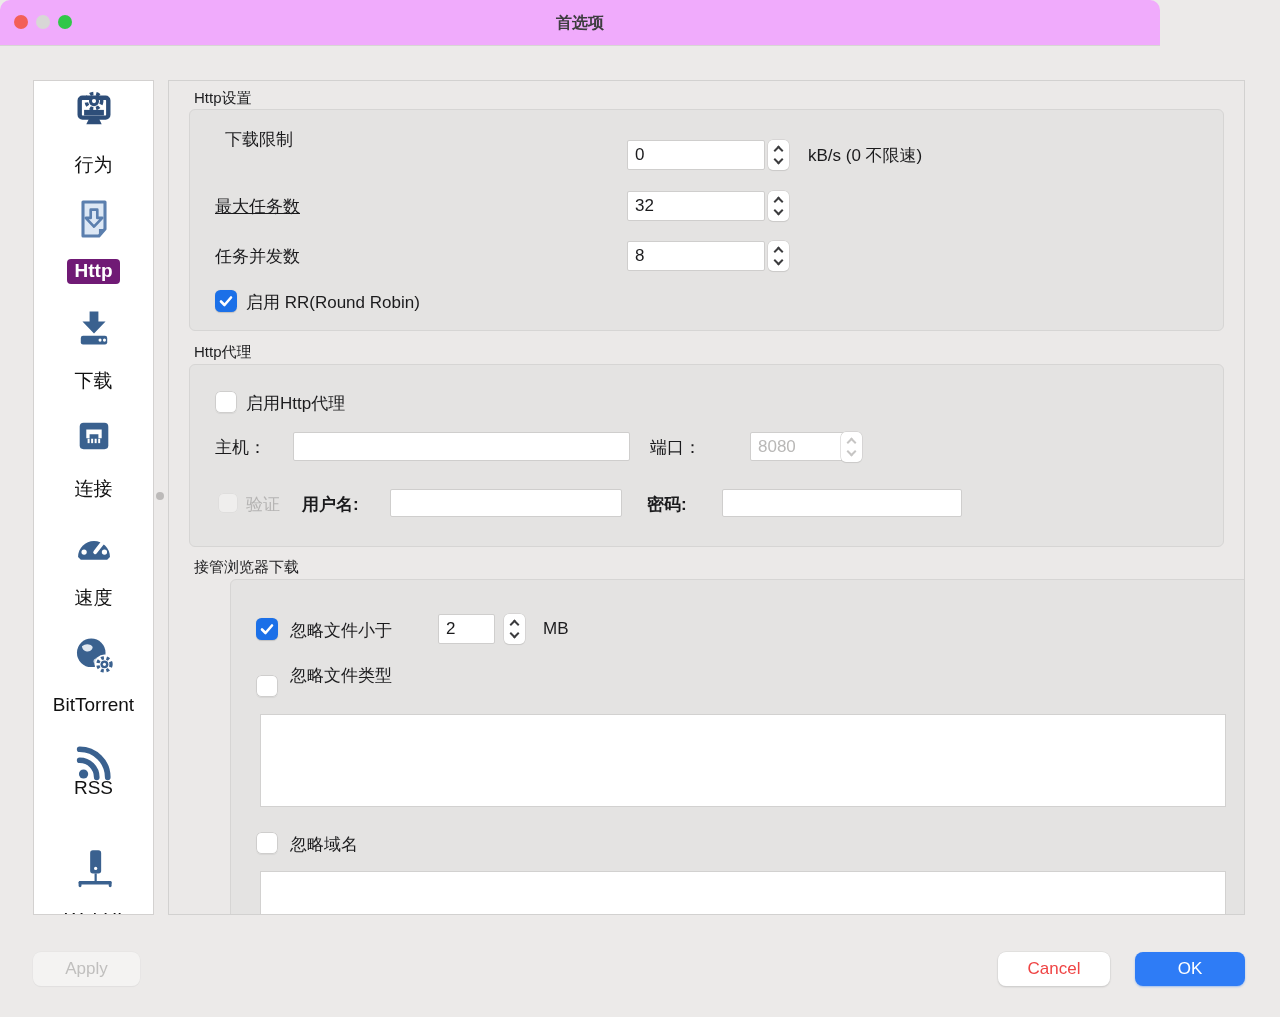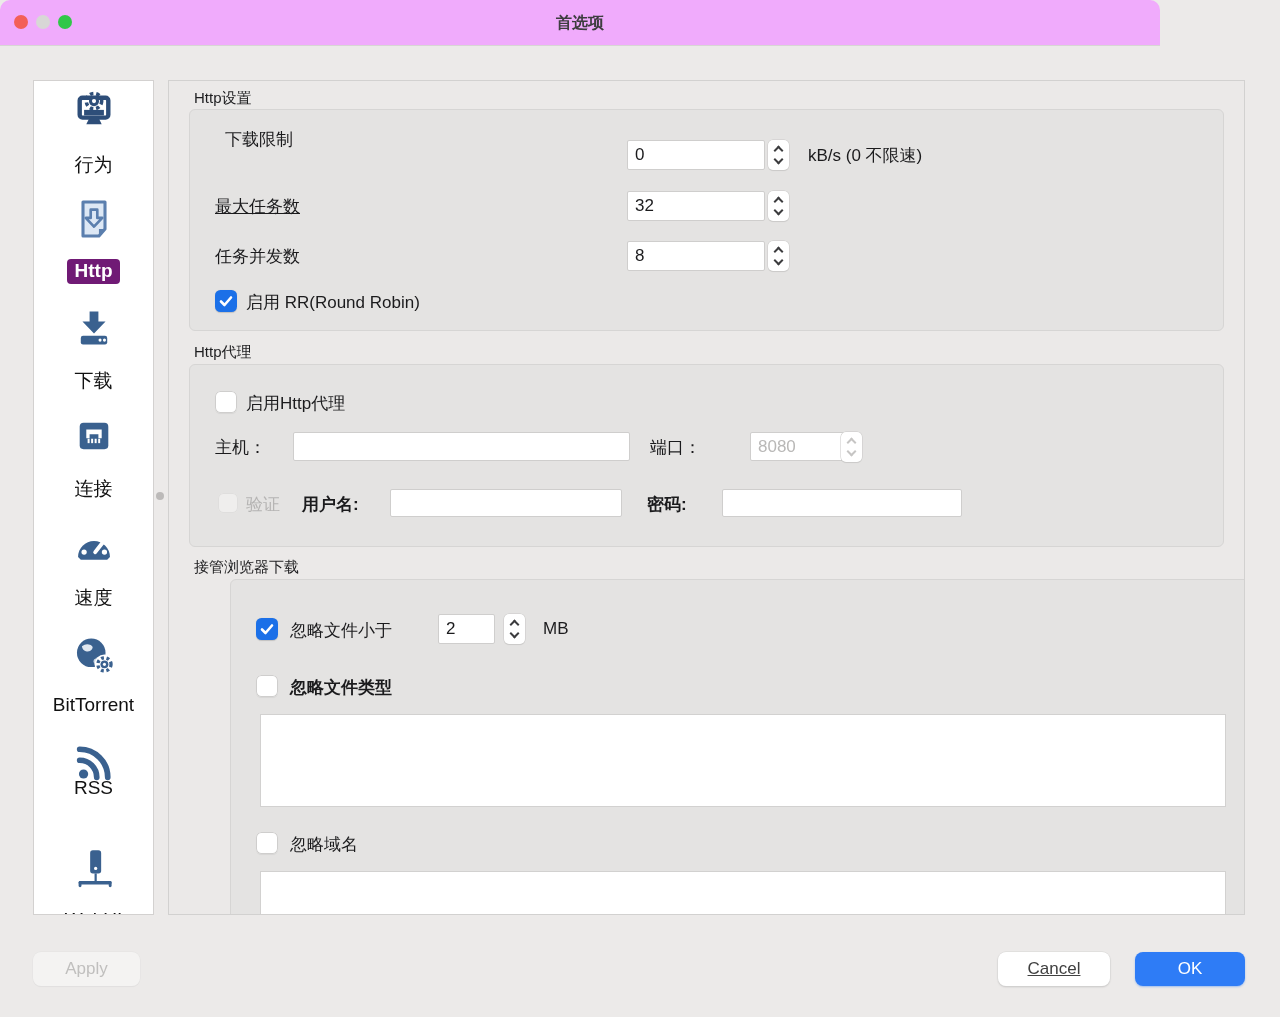--- a/index.html
+++ b/index.html
@@ -38,21 +38,21 @@
   .chev.down{transform:rotate(225deg);margin-top:1px;margin-bottom:4px;}
   .stepper.dis .chev{border-color:#c6c5c4;}
   
   .cb{position:absolute;width:22px;height:22px;border-radius:5.5px;background:#fff;box-shadow:inset 0 0 0 1px #cfcecd,0 1px 1px rgba(0,0,0,.06);}
   .cb.checked{background:#1b70e8;box-shadow:0 0.5px 1px rgba(0,0,0,.15);}
   .cb svg{position:absolute;left:0;top:0;}
   .cb.disabled{width:20px;height:20px;background:#efeeed;box-shadow:inset 0 0 0 1px #dfdedd;}
   
   .btn{position:absolute;top:952px;height:34px;border-radius:8px;font-size:17px;display:flex;align-items:center;justify-content:center;font-family:inherit;border:none;}
   .btn.apply{left:33px;width:107px;background:#f4f3f2;color:#c0bfbe;box-shadow:0 0 0 0.5px #e3e2e1,0 1px 1px rgba(0,0,0,.05);}
-  .btn.cancel{left:998px;width:112px;background:#ffffff;color:#404040;box-shadow:0 0 0 0.5px #d8d7d6,0 1px 2px rgba(0,0,0,.18);text-decoration:underline;}
+  .btn.cancel{left:998px;width:112px;background:#ffffff;color:#ef4444;box-shadow:0 0 0 0.5px #d8d7d6,0 1px 2px rgba(0,0,0,.18);}
   .btn.ok{left:1135px;width:110px;background:#2e7cf6;color:#ffffff;box-shadow:0 1px 2px rgba(46,124,246,.4);}
 </style>
 </head>
 <body>
 
 <div class="titlebar">
   <div class="light red"></div>
   <div class="light gray"></div>
   <div class="light green"></div>
   <div class="win-title">首选项</div>
@@ -217,21 +217,21 @@
     </div>
     <div class="flabel" style="left:59px;top:39px;">忽略文件小于</div>
     <input class="tinput" style="left: 207px; top: 34px; width: 57px;" value="2">
     <div class="stepper" style="left:273px;top:34px;">
         <span class="chev up"></span>
         <span class="chev down"></span>
       </div>
     <div class="flabel" style="left:312px;top:39px;">MB</div>
 
     <div class="cb" style="left:25px;top:95px;"></div>
-    <div class="flabel" style="left:59px;top:96px;font-weight:bold;">忽略文件类型</div>
+    <div class="flabel" style="left:59px;top:84px;">忽略文件类型</div>
 
     <textarea class="tarea" style="left: 29px; top: 134px; width: 966px; height: 93px;"></textarea>
 
     <div class="cb" style="left:25px;top:252px;"></div>
     <div class="flabel" style="left:59px;top:253px;">忽略域名</div>
 
     <textarea class="tarea" style="left: 29px; top: 291px; width: 966px; height: 120px;"></textarea>
   </div>
 </div>
 

